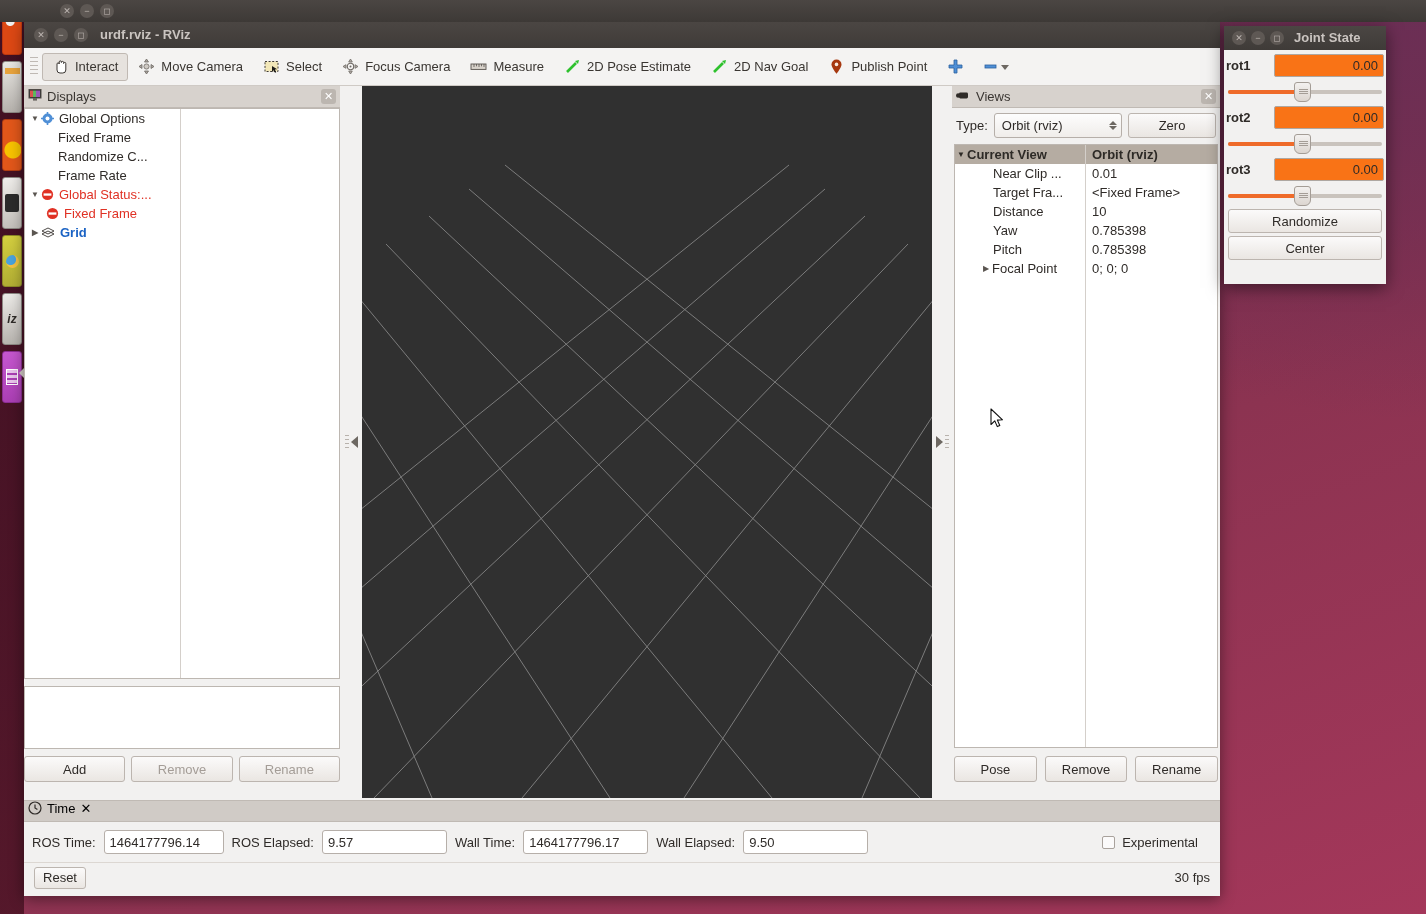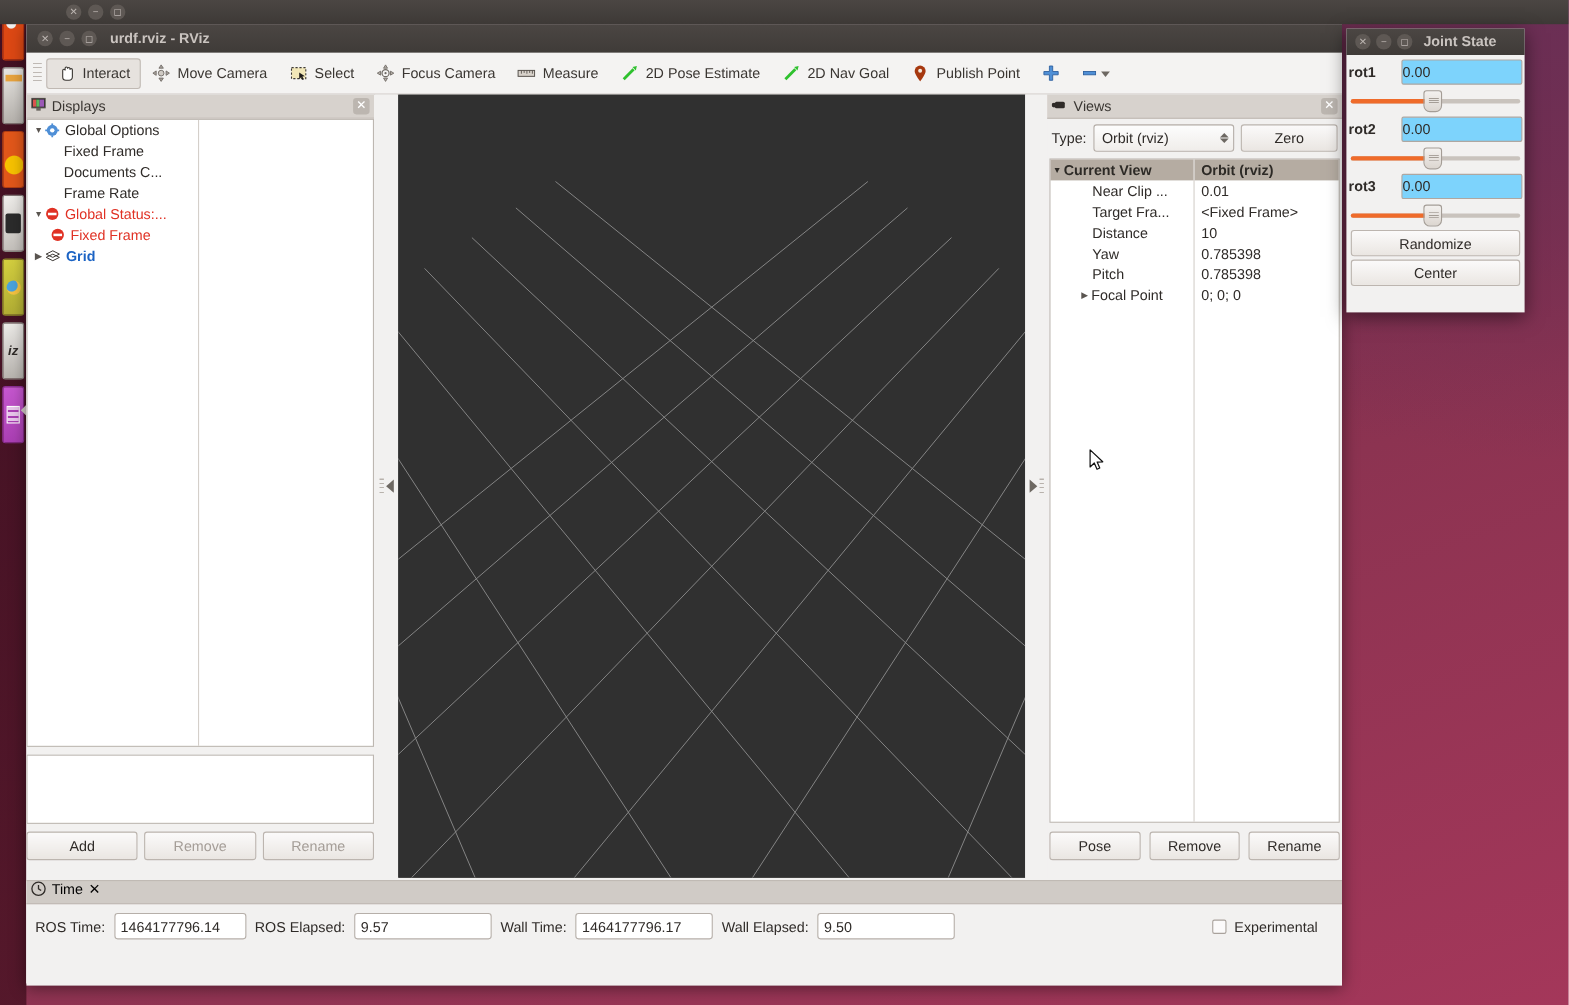--- a/index.html
+++ b/index.html
@@ -188,22 +188,22 @@
     background:#f2f1f0; box-shadow:0 4px 16px rgba(0,0,0,.5); z-index:9;
   }
   #jsp-title{ height:24px; background:linear-gradient(180deg,#4b4643,#3f3b38);
     position:relative;}
   #jsp-title .wbtns{ position:absolute; left:8px; top:5px; display:flex; gap:5px;}
   #jsp-title .t{ position:absolute; left:70px; top:4px; color:#cac4c0;
     font-weight:bold; font-size:13px; white-space:nowrap;}
   .jrow{ padding:4px 2px 0 2px; }
   .jtop{ display:flex; align-items:center; gap:4px;}
   .jlabel{ font-size:13px; font-weight:bold; color:#2f2b28; width:44px; }
-  .jval{ flex:1; height:23px; border:1px solid #aea7a1; background:#7dd3fc;
-    border-radius:2px; padding-right:5px; font-size:13px;
+  .jval{ flex:1; height:23px; border:1px solid #aea7a1; background:#f97316;
+    border-radius:2px; text-align:right; padding-right:5px; font-size:13px;
     line-height:21px; color:#2f2b28;}
   .sl{ position:relative; height:22px; margin-top:3px; }
   .sl .track{ position:absolute; left:2px; right:2px; top:10px; height:4px;
     border-radius:2px; background:#c9c3bd;}
   .sl .fill{ position:absolute; left:2px; top:10px; height:4px; width:48%;
     border-radius:2px; background:#ef6b2a;}
   .sl .knob{ position:absolute; left:45%; top:2px; width:17px;height:20px;
     background:linear-gradient(180deg,#f3f1ef,#dcd6d0);
     border:1px solid #a49d96;
     border-radius:3px 3px 6px 6px;}
@@ -436,21 +436,21 @@
             <span>Global Options</span>
           </div>
 
           <div class="trow">
             <span class="ind" style="width:29px"></span>
             <span>Fixed Frame</span>
           </div>
 
           <div class="trow">
             <span class="ind" style="width:29px"></span>
-            <span>Documents C...</span>
+            <span>Randomize C...</span>
           </div>
 
           <div class="trow">
             <span class="ind" style="width:29px"></span>
             <span>Frame Rate</span>
           </div>
 
           <div class="trow red">
             <span class="tw">▼</span>
             <span style="margin-right:5px;display:flex">
@@ -639,20 +639,24 @@
 
         <span class="lbl">Wall Elapsed:</span>
         <div class="tfield" style="width:125px">9.50</div>
 
         <div style="margin-left:auto;display:flex;align-items:center;gap:7px;padding-right:14px">
           <span class="cbx"></span>
           <span class="lbl">Experimental</span>
         </div>
       </div>
 
+      <div id="time-bottom">
+        <button class="qbtn" style="flex:none;width:52px;height:22px">Reset</button>
+        <span id="fps">30 fps</span>
+      </div>
     </div>
 
   </div>
 </div>
 
 <div id="jsp">
   <div id="jsp-title">
     <div class="wbtns">
       <div class="wb">✕</div>
       <div class="wb">−</div>

